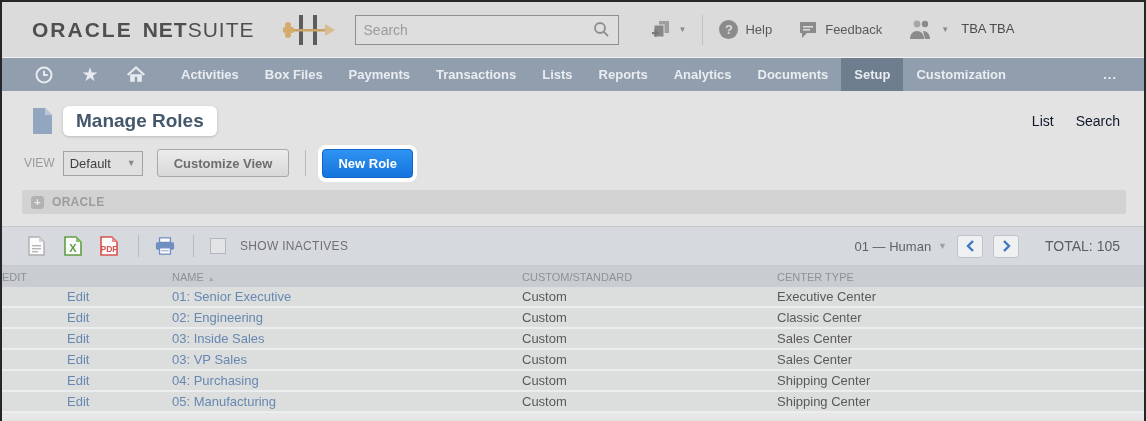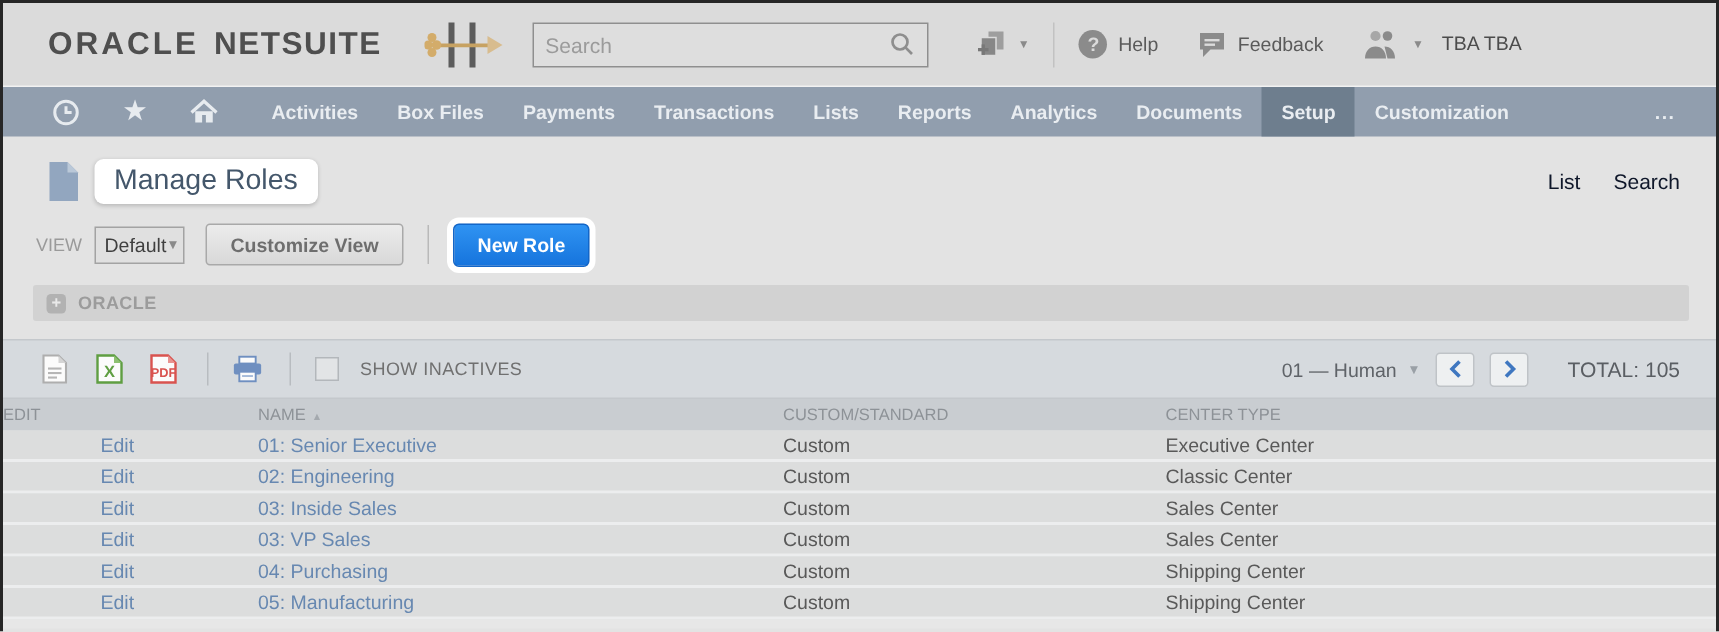--- a/index.html
+++ b/index.html
@@ -6,21 +6,21 @@
   html,body { width:1146px; height:421px; }
   body { font-family:"Liberation Sans","DejaVu Sans",sans-serif; background:#e3e3e3; }
   .screen { width:1146px; height:421px; overflow:hidden; background:#e3e3e3;
             border-top:2px solid #262626; border-left:2px solid #262626; border-right:2px solid #262626; }
 
   
   .topbar { height:56px; background:#dbdbdb; display:flex; align-items:center; border-bottom:1px solid #f2f2f2; }
   .brand { margin-left:30px; white-space:nowrap; color:#4f4f4f; font-size:21px; letter-spacing:1px; display:flex; align-items:baseline; }
   .brand .oracle { font-weight:700; margin-right:10px; letter-spacing:2px; }
   .brand .net { font-weight:700; }
-  .brand .suite { font-weight:700; }
+  .brand .suite { font-weight:400; }
   .hc-logo { margin-left:28px; width:54px; height:38px; }
   .searchbox { margin-left:18px; width:264px; height:30px; border:1px solid #8f8f8f; background:#dedede;
                display:flex; align-items:center; padding:0 8px; }
   .searchbox input { flex:1; border:none; outline:none; background:transparent; font-size:14px; color:#555;
                      font-family:"Liberation Sans",sans-serif; }
   .searchbox input::placeholder { color:#9b9b9b; }
   .tb-item { display:flex; align-items:center; gap:7px; color:#5a5a5a; font-size:13px; cursor:pointer; }
   .caret { color:#8a8a8a; font-size:8px; }
   .tb-divider { width:1px; height:30px; background:#c2c2c2; margin:0 16px; }
   .circle-q { width:19px; height:19px; border-radius:50%; background:#8b8b8b; color:#dbdbdb;
@@ -36,28 +36,28 @@
   .nav-star { color:#e7ebef; font-size:19px; line-height:1; }
   .nav-item { display:flex; align-items:center; padding:0 13px; color:#e9edf1; font-weight:700; font-size:13px;
               text-decoration:none; cursor:pointer; }
   .nav-item.active { background:#6e7e8e; }
   .nav-item.more { margin-left:auto; margin-right:14px; letter-spacing:1px; }
 
   
   .title-row { display:flex; align-items:center; margin:13px 24px 0 30px; height:34px; }
   .doc-icon { margin-right:10px; }
   .title-chip { background:#ffffff; border-radius:6px; padding:4px 13px; box-shadow:0 1px 3px rgba(0,0,0,.18); }
-  .title-chip h1 { font-size:19px; color:#44576b; font-weight:400; }
+  .title-chip h1 { font-size:19px; color:#44576b; font-weight:700; }
   .title-links { margin-left:auto; display:flex; gap:22px; }
   .title-links a { color:#0f172a; font-size:14px; text-decoration:none; cursor:pointer; }
 
   
   .controls { display:flex; align-items:center; margin:10px 20px 0 22px; height:30px; }
   .view-label { font-size:12px; color:#9a9a9a; margin-right:8px; }
-  .view-select { width:60px; height:25px; border:1px solid #a3a3a3; background:#e0e0e0; display:flex;
+  .view-select { width:80px; height:25px; border:1px solid #a3a3a3; background:#e0e0e0; display:flex;
                  align-items:center; padding:0 6px; font-size:13px; color:#3f3f3f; cursor:pointer; }
   .view-select .caret { margin-left:auto; font-size:9px; color:#8a8a8a; }
   .btn-plain { margin-left:14px; height:28px; padding:0 16px; border:1px solid #a9a9a9; border-radius:3px;
                background:linear-gradient(#ececec,#d8d8d8); color:#6e6e6e; font-weight:700; font-size:13px;
                cursor:pointer; font-family:"Liberation Sans",sans-serif; }
   .ctrl-divider { width:1px; height:26px; background:#b9b9b9; margin:0 16px; }
   .btn-primary { height:29px; padding:0 15px; border:1px solid #1266c9; border-radius:4px;
                  background:linear-gradient(#2f93f2,#1674dd); color:#fff; font-weight:700; font-size:13px;
                  cursor:pointer; box-shadow:0 0 0 4px #ffffff; font-family:"Liberation Sans",sans-serif; }
 

